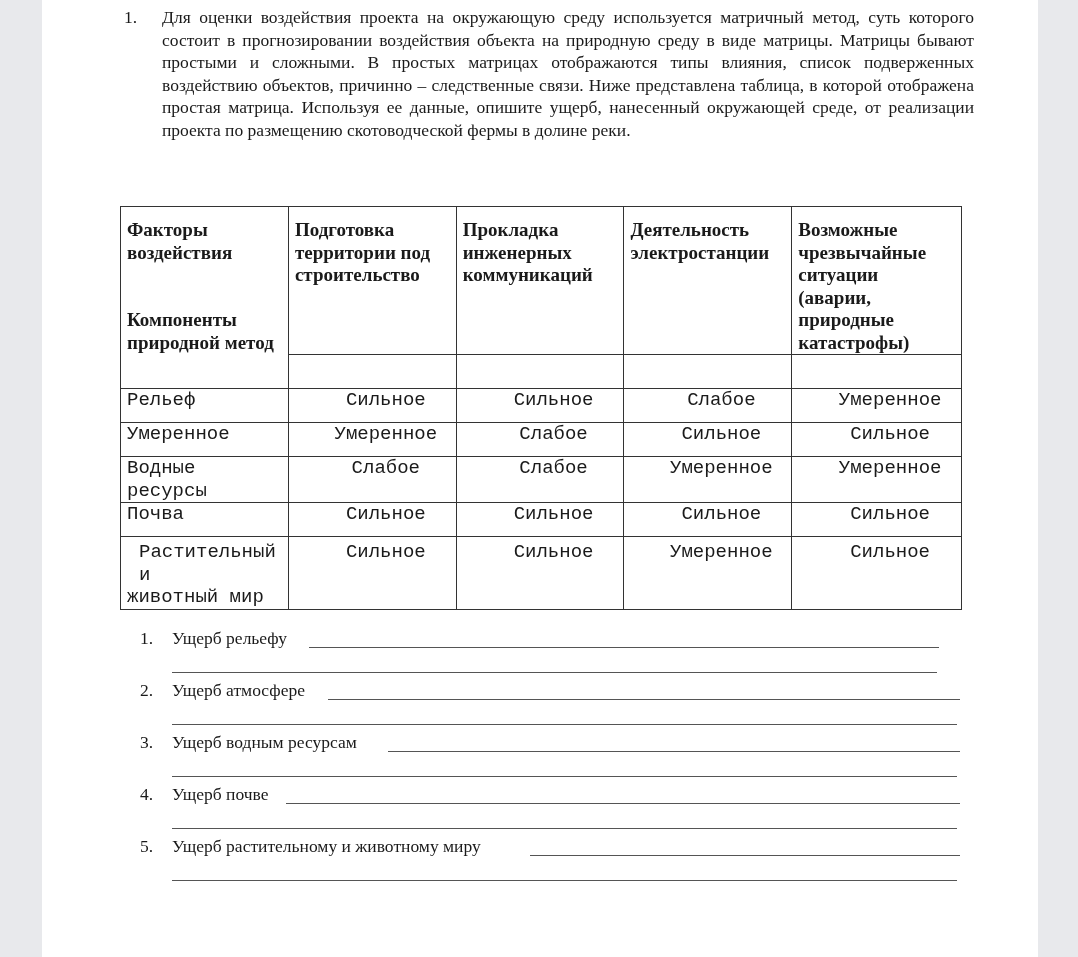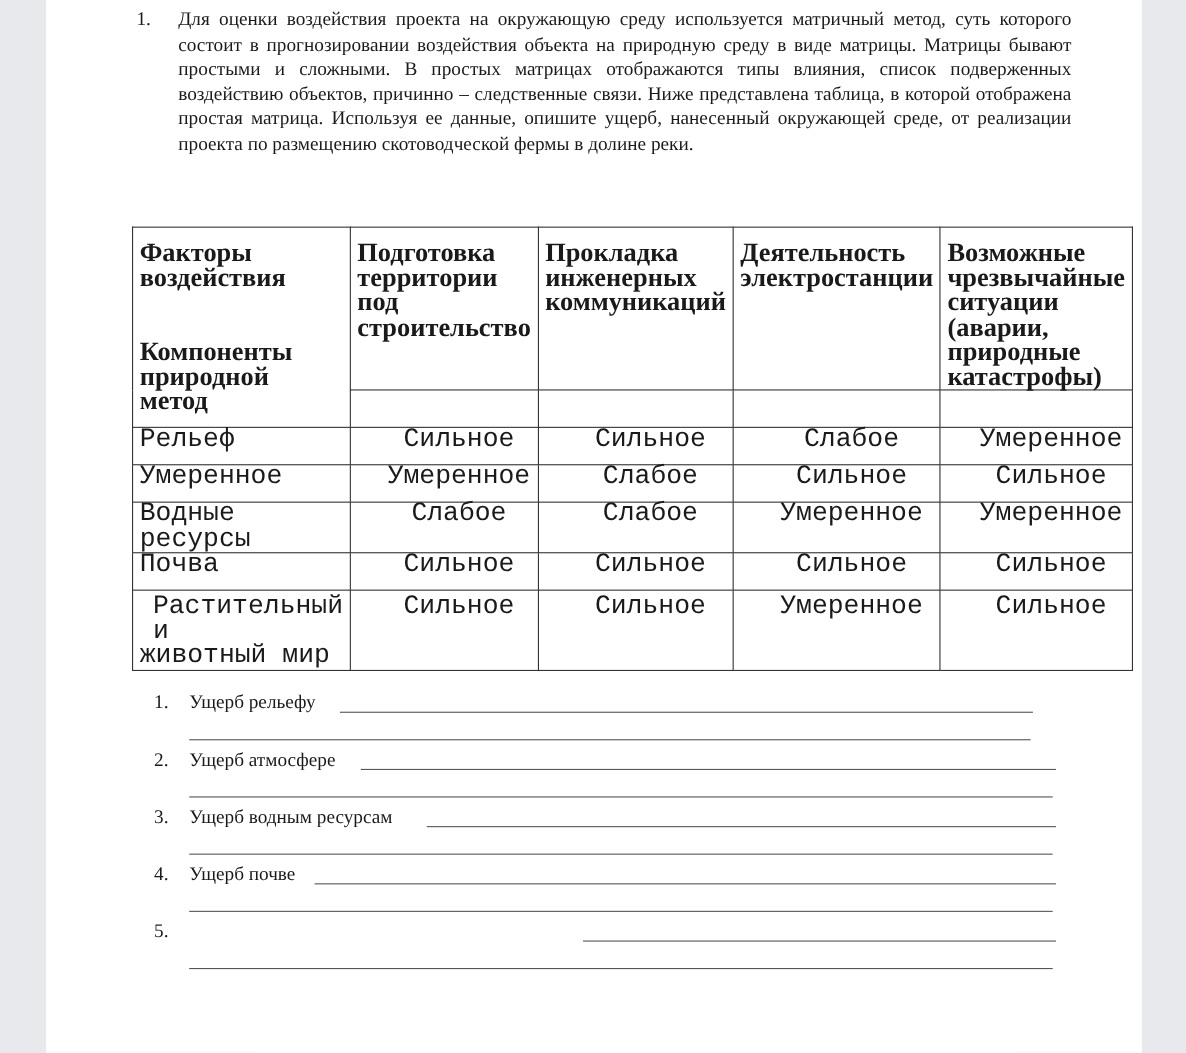--- a/index.html
+++ b/index.html
@@ -38,21 +38,21 @@
     text-align: justify;
     text-align-last: left;
   }
 
   table.matrix {
     position: absolute;
     left: 78px;
     top: 206px;
     width: 842px;
     border-collapse: collapse;
-    font-size: 24px;
+    font-size: 19px;
     line-height: 22.5px;
   }
   table.matrix td {
     border: 1.6px solid #333;
     vertical-align: top;
     padding: 0 6px;
   }
   .hdr {
     font-weight: bold;
     padding-top: 12px !important;
@@ -217,18 +217,19 @@
       <div class="line2" style="width:785px"></div>
     </div>
     <div class="ans">
       <span class="n">4.</span>
       <span class="label">Ущерб почве</span>
       <div class="line1" style="left:146px;width:674px"></div>
       <div class="line2" style="width:785px"></div>
     </div>
     <div class="ans">
       <span class="n">5.</span>
+      <span class="label">Ущерб растительному и животному миру</span>
       <div class="line1" style="left:390px;width:430px"></div>
       <div class="line2" style="width:785px"></div>
     </div>
   </div>
 
 </div>
 
 </body></html>

